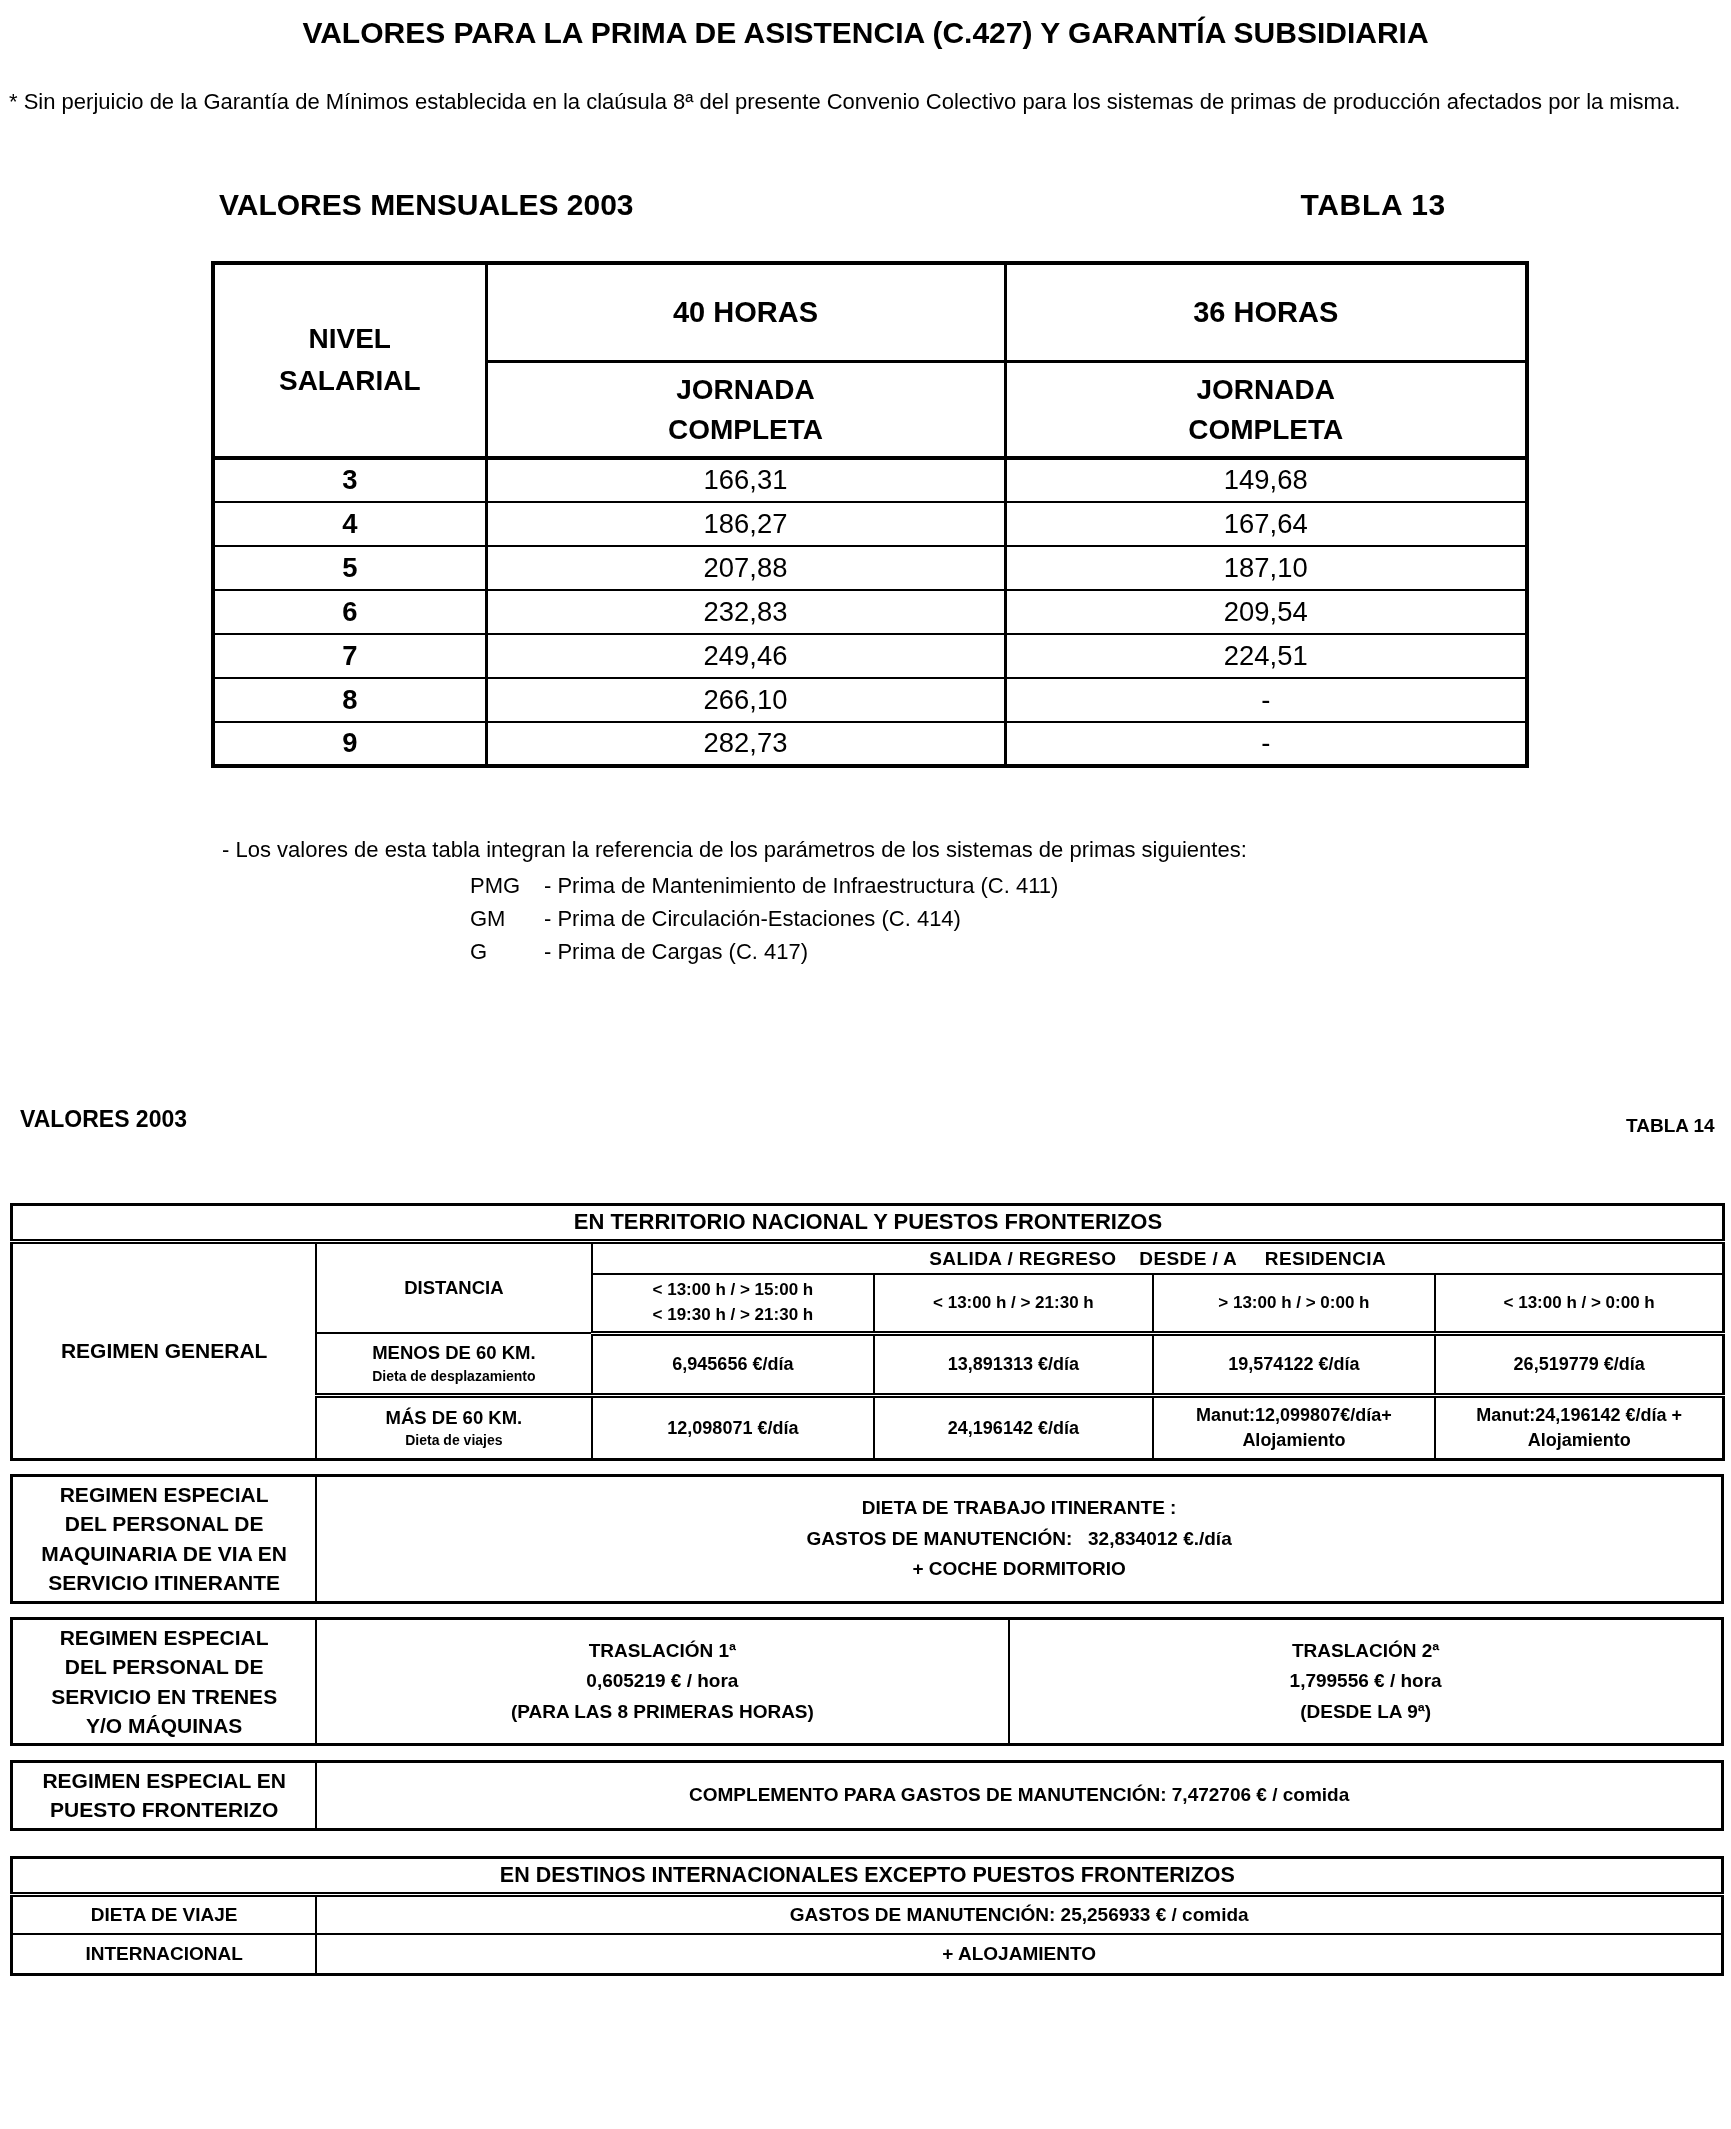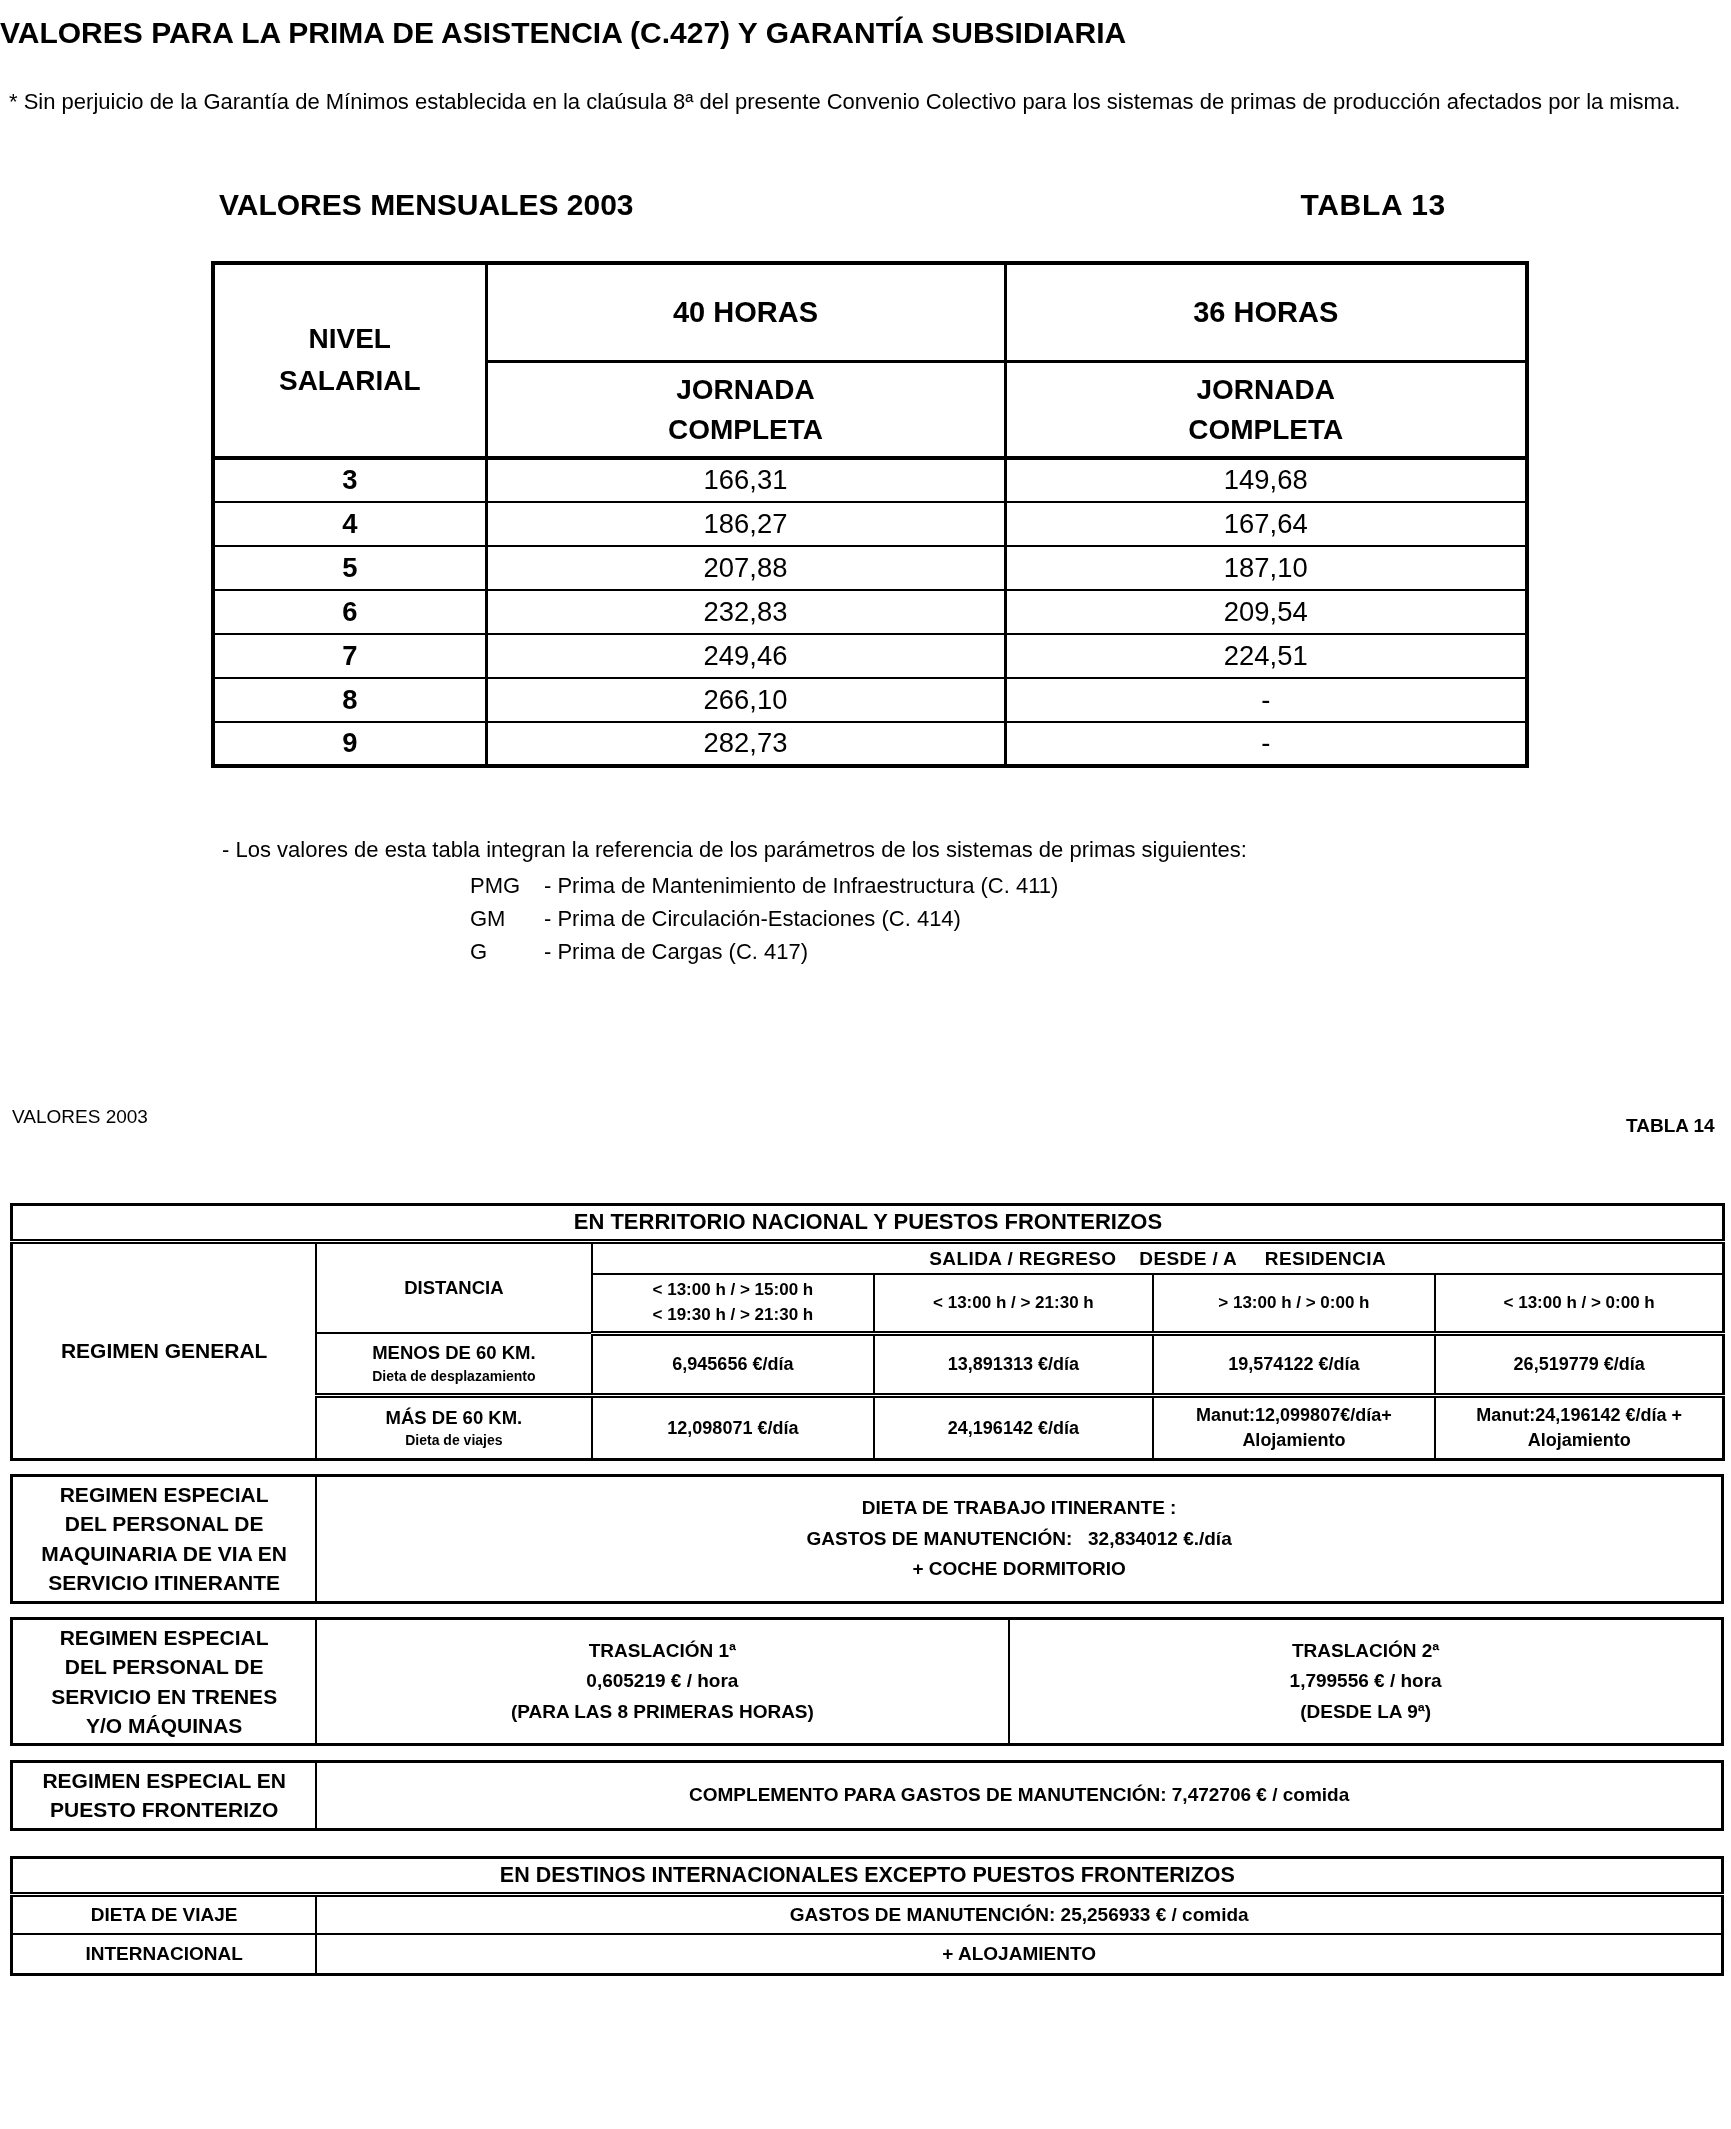--- a/index.html
+++ b/index.html
@@ -14,21 +14,21 @@
     background: #ffffff;
     position: relative;
     overflow: hidden;
   }
   .pre { white-space: pre; }
   .preline { white-space: pre-line; }
 
   
   .doc-title {
     margin-top: 10.4px;
-    text-align: left;
+    text-align: center;
     font-weight: bold;
     font-size: 30px;
     line-height: 1.55;
   }
   .footnote {
     margin: 28px 10.4px 0 9px;
     font-size: 22px;
     line-height: 1.5;
     font-weight: 400;
   }
@@ -65,21 +65,21 @@
   .t13 tbody td.nivel { font-weight: bold; }
 
   
   .notes { margin: 65px 0 0 222px; font-size: 22px; line-height: 1.5; }
   .notes .intro { margin-bottom: 3px; }
   .note-row { display: flex; margin-left: 248px; }
   .note-row .code { width: 74px; flex: 0 0 74px; }
 
   
   .sect14-head { margin-top: 126px; position: relative; height: 87px; }
-  .sect14-head .valores { position: absolute; left: 12px; top: 12px; font-size: 19px; font-weight: normal; }
+  .sect14-head .valores { position: absolute; left: 20px; top: 12px; font-size: 23px; font-weight: bold; }
   .sect14-head .tabla14-label { position: absolute; right: 16.3px; top: 21px; font-size: 19px; font-weight: bold; }
   .sect14-head .center { text-align: center; font-weight: bold; }
   .sect14-head .center .t { font-size: 23px; }
   .sect14-head .center .s { font-size: 21.5px; margin-top: 16.3px; }
 
   
   .t14wrap { margin: 22px 10.4px 0 10.4px; width: 1357px; }
   .t14 {
     width: 1711px;
     border: 3px solid #000;

